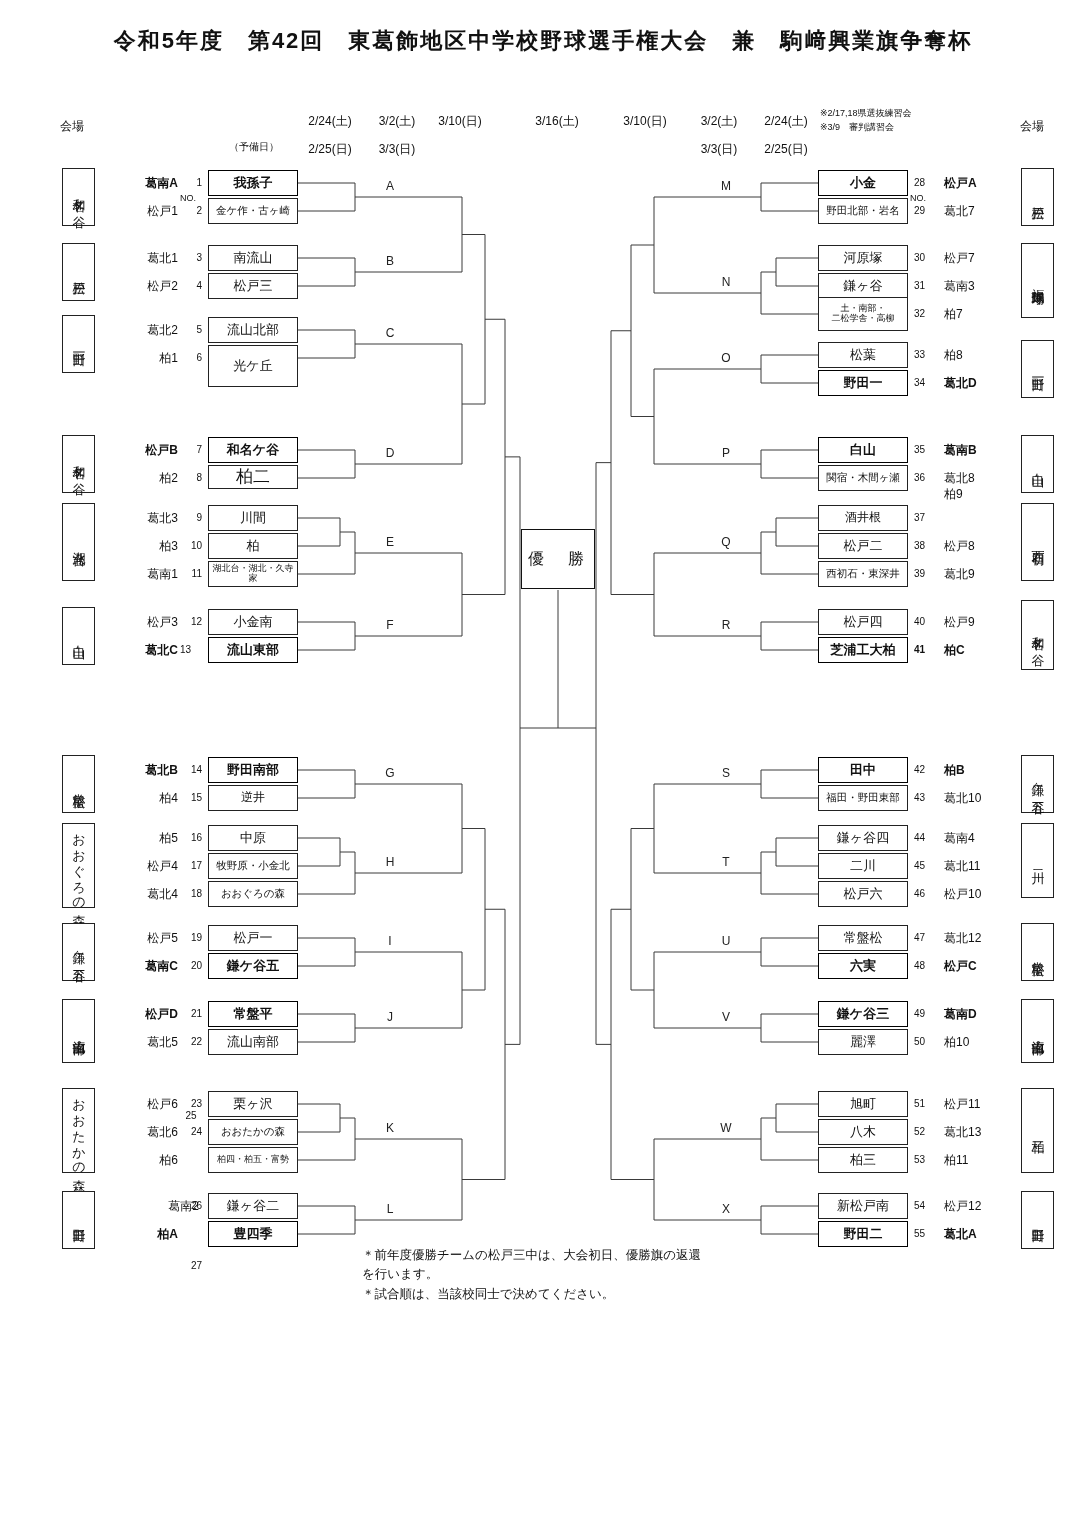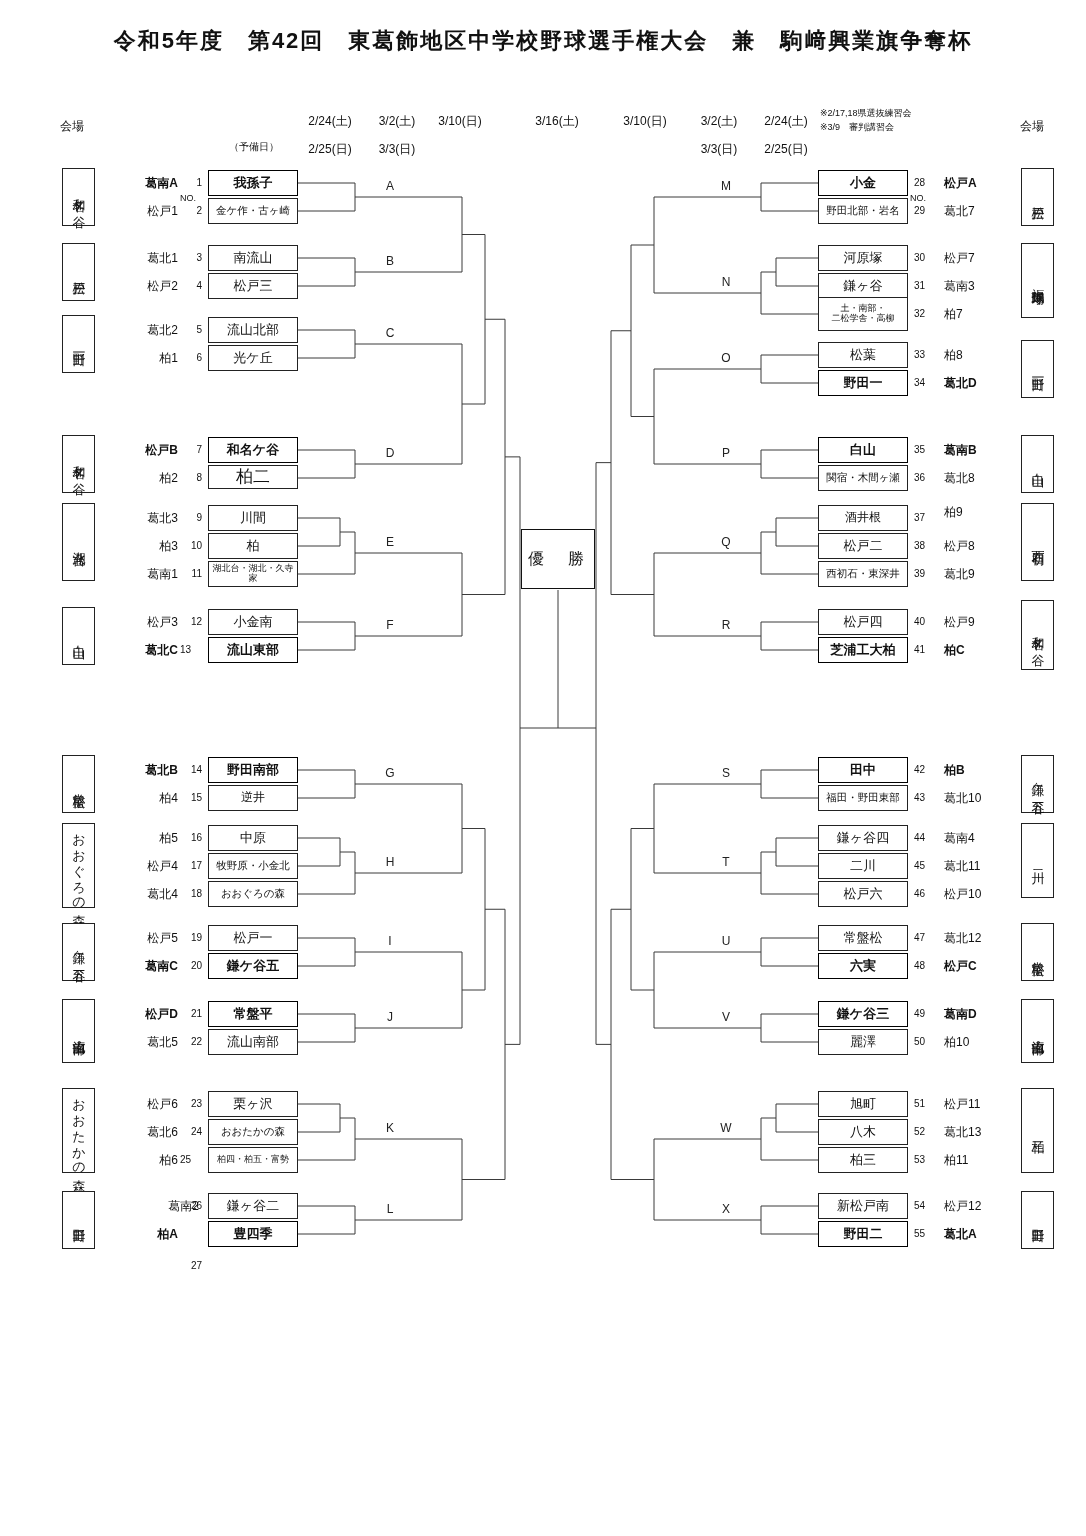--- a/index.html
+++ b/index.html
@@ -37,20 +37,24 @@
   <div class="abs hdr" style="left:1020px;top:118px">会場</div>
   <div class="abs small" style="left:180px;top:149px">NO.</div>
   <div class="abs small" style="left:910px;top:149px">NO.</div>
   <div class="abs reserve" style="left:218px;top:140px">（予備日）</div>
 
   <div class="sidenote" style="left:820px;top:107px">※2/17,18県選抜練習会</div>
   <div class="sidenote" style="left:820px;top:121px">※3/9　審判講習会</div>
 
   <div class="champion">優　勝</div>
 
+  <div class="footnotes">
+    <p>＊前年度優勝チームの松戸三中は、大会初日、優勝旗の返還を行います。</p>
+    <p>＊試合順は、当該校同士で決めてください。</p>
+  </div>
 
   <svg class="lines" id="bracket-svg" width="1086" height="1536" viewBox="0 0 1086 1536">
       <line x1="298" y1="183" x2="355" y2="183" stroke="#3a3a3a" stroke-width="1"></line>
       <line x1="298" y1="211" x2="355" y2="211" stroke="#3a3a3a" stroke-width="1"></line>
       <line x1="355" y1="183" x2="355" y2="211" stroke="#3a3a3a" stroke-width="1"></line>
       <line x1="355" y1="197" x2="462" y2="197" stroke="#3a3a3a" stroke-width="1"></line>
       <line x1="298" y1="258" x2="355" y2="258" stroke="#3a3a3a" stroke-width="1"></line>
       <line x1="298" y1="286" x2="355" y2="286" stroke="#3a3a3a" stroke-width="1"></line>
       <line x1="355" y1="258" x2="355" y2="286" stroke="#3a3a3a" stroke-width="1"></line>
       <line x1="355" y1="272" x2="462" y2="272" stroke="#3a3a3a" stroke-width="1"></line>
@@ -241,21 +245,21 @@
     <div class="num" style="left: 180px; top: 250px; width: 22px; text-align: right;">3</div>
     <div class="teambox" style="left: 208px; top: 245px; height: 26px; font-size: 13px;">南流山</div>
     <div class="seed" style="left: 94px; top: 277px; width: 84px; text-align: right;">松戸2</div>
     <div class="num" style="left: 180px; top: 278px; width: 22px; text-align: right;">4</div>
     <div class="teambox" style="left: 208px; top: 273px; height: 26px; font-size: 13px;">松戸三</div>
     <div class="seed" style="left: 94px; top: 321px; width: 84px; text-align: right;">葛北2</div>
     <div class="num" style="left: 180px; top: 322px; width: 22px; text-align: right;">5</div>
     <div class="teambox" style="left: 208px; top: 317px; height: 26px; font-size: 13px;">流山北部</div>
     <div class="seed" style="left: 94px; top: 349px; width: 84px; text-align: right;">柏1</div>
     <div class="num" style="left: 180px; top: 350px; width: 22px; text-align: right;">6</div>
-    <div class="teambox" style="left: 208px; top: 345px; height: 26px; font-size: 13px;">光ケ丘</div>
+    <div class="teambox" style="left: 208px; top: 345px; height: 42px; font-size: 13px;">光ケ丘</div>
     <div class="seed seeded" style="left: 94px; top: 441px; width: 84px; text-align: right;">松戸B</div>
     <div class="num" style="left: 180px; top: 442px; width: 22px; text-align: right;">7</div>
     <div class="teambox seeded" style="left: 208px; top: 437px; height: 26px; font-size: 13px;">和名ケ谷</div>
     <div class="seed" style="left: 94px; top: 469px; width: 84px; text-align: right;">柏2</div>
     <div class="num" style="left: 180px; top: 470px; width: 22px; text-align: right;">8</div>
     <div class="teambox" style="left: 208px; top: 465px; height: 24px; font-size: 17px;">柏二</div>
     <div class="seed" style="left: 94px; top: 509px; width: 84px; text-align: right;">葛北3</div>
     <div class="num" style="left: 180px; top: 510px; width: 22px; text-align: right;">9</div>
     <div class="teambox" style="left: 208px; top: 505px; height: 26px; font-size: 13px;">川間</div>
     <div class="seed" style="left: 94px; top: 537px; width: 84px; text-align: right;">柏3</div>
@@ -297,21 +301,21 @@
     <div class="seed" style="left: 94px; top: 1033px; width: 84px; text-align: right;">葛北5</div>
     <div class="num" style="left: 180px; top: 1034px; width: 22px; text-align: right;">22</div>
     <div class="teambox" style="left: 208px; top: 1029px; height: 26px; font-size: 13px;">流山南部</div>
     <div class="seed" style="left: 94px; top: 1095px; width: 84px; text-align: right;">松戸6</div>
     <div class="num" style="left: 180px; top: 1096px; width: 22px; text-align: right;">23</div>
     <div class="teambox" style="left: 208px; top: 1091px; height: 26px; font-size: 13px;">栗ヶ沢</div>
     <div class="seed" style="left: 94px; top: 1123px; width: 84px; text-align: right;">葛北6</div>
     <div class="num" style="left: 180px; top: 1124px; width: 22px; text-align: right;">24</div>
     <div class="teambox" style="left: 208px; top: 1119px; height: 26px; font-size: 10.5px;">おおたかの森</div>
     <div class="seed" style="left: 94px; top: 1151px; width: 84px; text-align: right;">柏6</div>
-    <div class="num" style="left: 180px; top: 1152px; width: 22px; text-align: left;">25</div>
+    <div class="num" style="left: 180px; top: 1108px; width: 22px; text-align: center;">25</div>
     <div class="teambox" style="left: 208px; top: 1147px; height: 26px; font-size: 9px;">柏四・柏五・富勢</div>
     <div class="seed" style="left: 94px; top: 1197px; width: 84px; text-align: right; padding-left: 21px;">葛南2</div>
     <div class="num" style="left: 180px; top: 1198px; width: 22px; text-align: right;">26</div>
     <div class="teambox" style="left: 208px; top: 1193px; height: 26px; font-size: 13px;">鎌ヶ谷二</div>
     <div class="seed seeded" style="left: 94px; top: 1225px; width: 84px; text-align: right;">柏A</div>
     <div class="num" style="left: 180px; top: 1226px; width: 22px; text-align: right; margin-top: 32px;">27</div>
     <div class="teambox seeded" style="left: 208px; top: 1221px; height: 26px; font-size: 13px;">豊四季</div>
     <div class="letter" style="left: 378px; top: 179px;">A</div>
     <div class="letter" style="left: 378px; top: 254px;">B</div>
     <div class="letter" style="left: 378px; top: 326px;">C</div>
@@ -359,34 +363,34 @@
     <div class="teambox" style="left: 818px; top: 342px; height: 26px; font-size: 13px;">松葉</div>
     <div class="seed seeded" style="left: 944px; top: 374px; width: 84px; text-align: left;">葛北D</div>
     <div class="num" style="left: 914px; top: 375px; width: 24px; text-align: left;">34</div>
     <div class="teambox seeded" style="left: 818px; top: 370px; height: 26px; font-size: 13px;">野田一</div>
     <div class="seed seeded" style="left: 944px; top: 441px; width: 84px; text-align: left;">葛南B</div>
     <div class="num" style="left: 914px; top: 442px; width: 24px; text-align: left;">35</div>
     <div class="teambox seeded" style="left: 818px; top: 437px; height: 26px; font-size: 13px;">白山</div>
     <div class="seed" style="left: 944px; top: 469px; width: 84px; text-align: left;">葛北8</div>
     <div class="num" style="left: 914px; top: 470px; width: 24px; text-align: left;">36</div>
     <div class="teambox" style="left: 818px; top: 465px; height: 26px; font-size: 10.5px;">関宿・木間ヶ瀬</div>
-    <div class="seed" style="left: 944px; top: 503px; width: 84px; text-align: left;">柏9</div>
+    <div class="seed" style="left: 944px; top: 485px; width: 84px; text-align: left;">柏9</div>
     <div class="num" style="left: 914px; top: 510px; width: 24px; text-align: left;">37</div>
     <div class="teambox" style="left: 818px; top: 505px; height: 26px; font-size: 12px;">酒井根</div>
     <div class="seed" style="left: 944px; top: 537px; width: 84px; text-align: left;">松戸8</div>
     <div class="num" style="left: 914px; top: 538px; width: 24px; text-align: left;">38</div>
     <div class="teambox" style="left: 818px; top: 533px; height: 26px; font-size: 13px;">松戸二</div>
     <div class="seed" style="left: 944px; top: 565px; width: 84px; text-align: left;">葛北9</div>
     <div class="num" style="left: 914px; top: 566px; width: 24px; text-align: left;">39</div>
     <div class="teambox" style="left: 818px; top: 561px; height: 26px; font-size: 10.5px;">西初石・東深井</div>
     <div class="seed" style="left: 944px; top: 613px; width: 84px; text-align: left;">松戸9</div>
     <div class="num" style="left: 914px; top: 614px; width: 24px; text-align: left;">40</div>
     <div class="teambox" style="left: 818px; top: 609px; height: 26px; font-size: 13px;">松戸四</div>
     <div class="seed seeded" style="left: 944px; top: 641px; width: 84px; text-align: left;">柏C</div>
-    <div class="num" style="left: 914px; top: 642px; width: 24px; text-align: left;">41</div>
+    <div class="num" style="left: 914px; top: 642px; width: 24px; text-align: left; font-weight: bold;">41</div>
     <div class="teambox seeded" style="left: 818px; top: 637px; height: 26px; font-size: 13px;">芝浦工大柏</div>
     <div class="seed seeded" style="left: 944px; top: 761px; width: 84px; text-align: left;">柏B</div>
     <div class="num" style="left: 914px; top: 762px; width: 24px; text-align: left;">42</div>
     <div class="teambox seeded" style="left: 818px; top: 757px; height: 26px; font-size: 13px;">田中</div>
     <div class="seed" style="left: 944px; top: 789px; width: 84px; text-align: left;">葛北10</div>
     <div class="num" style="left: 914px; top: 790px; width: 24px; text-align: left;">43</div>
     <div class="teambox" style="left: 818px; top: 785px; height: 26px; font-size: 10.5px;">福田・野田東部</div>
     <div class="seed" style="left: 944px; top: 829px; width: 84px; text-align: left;">葛南4</div>
     <div class="num" style="left: 914px; top: 830px; width: 24px; text-align: left;">44</div>
     <div class="teambox" style="left: 818px; top: 825px; height: 26px; font-size: 13px;">鎌ヶ谷四</div>

